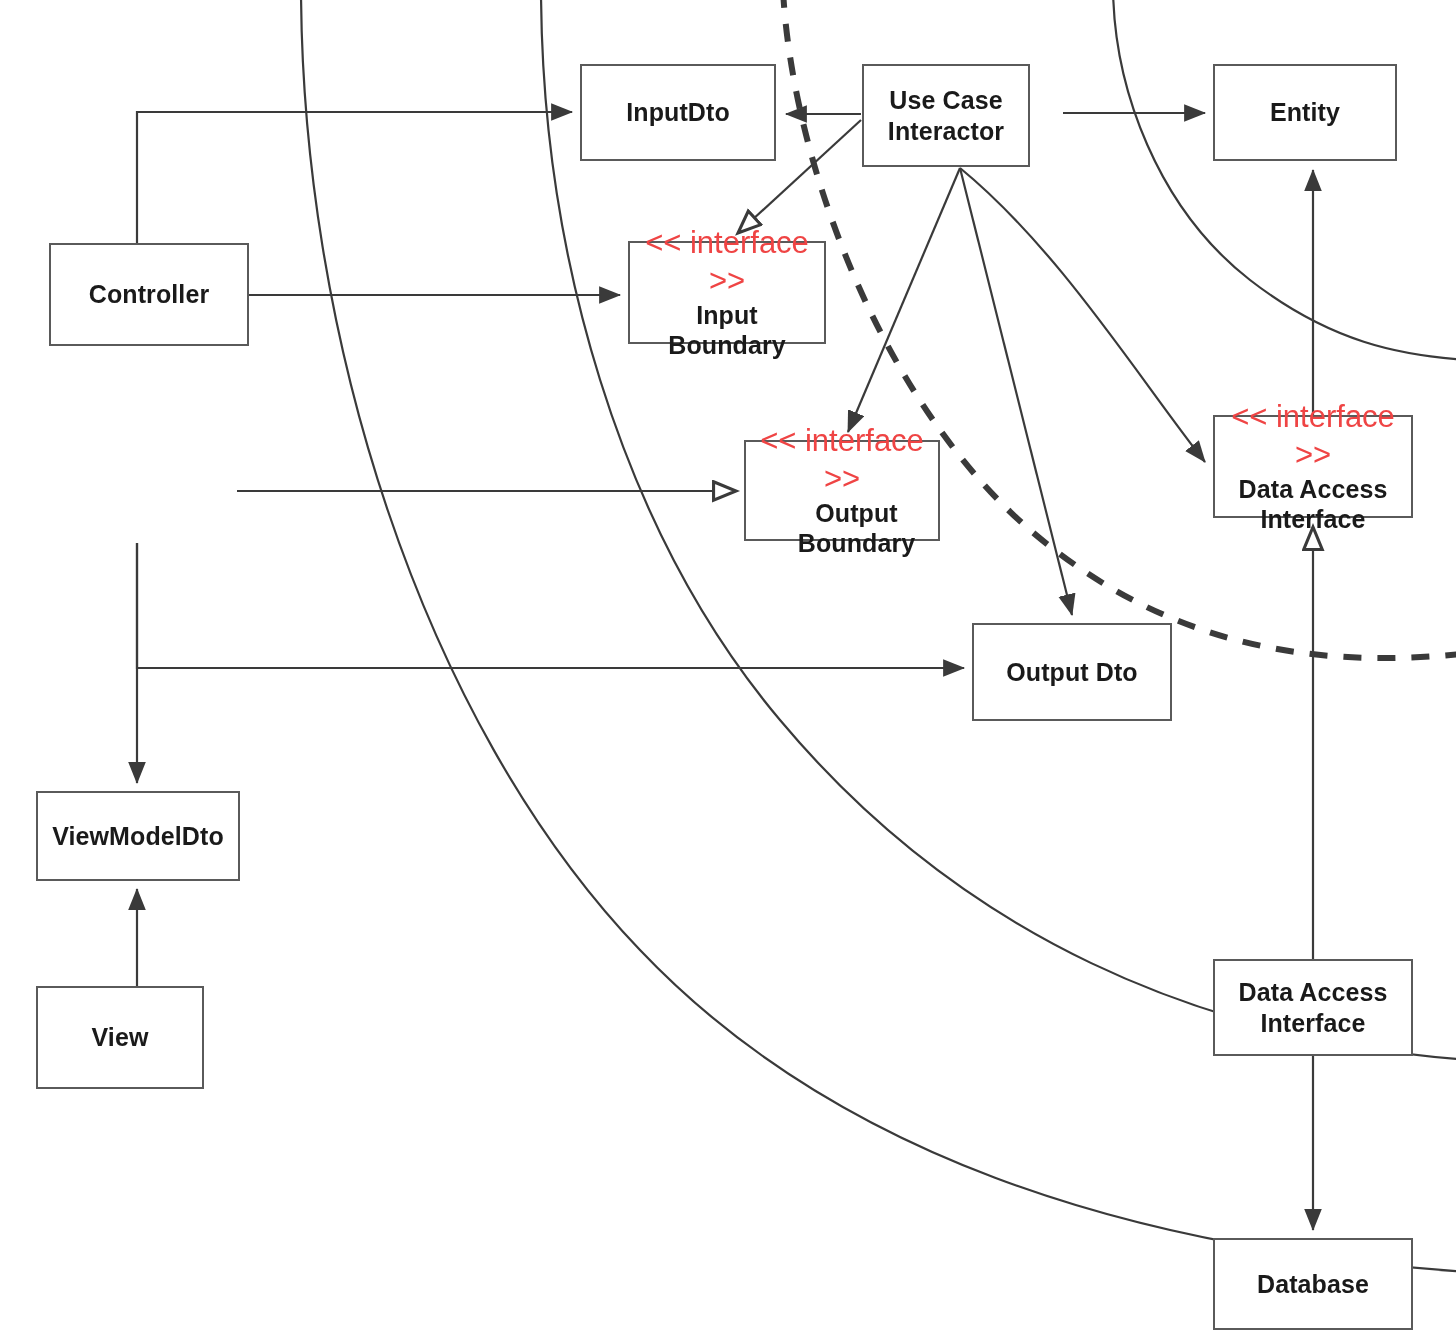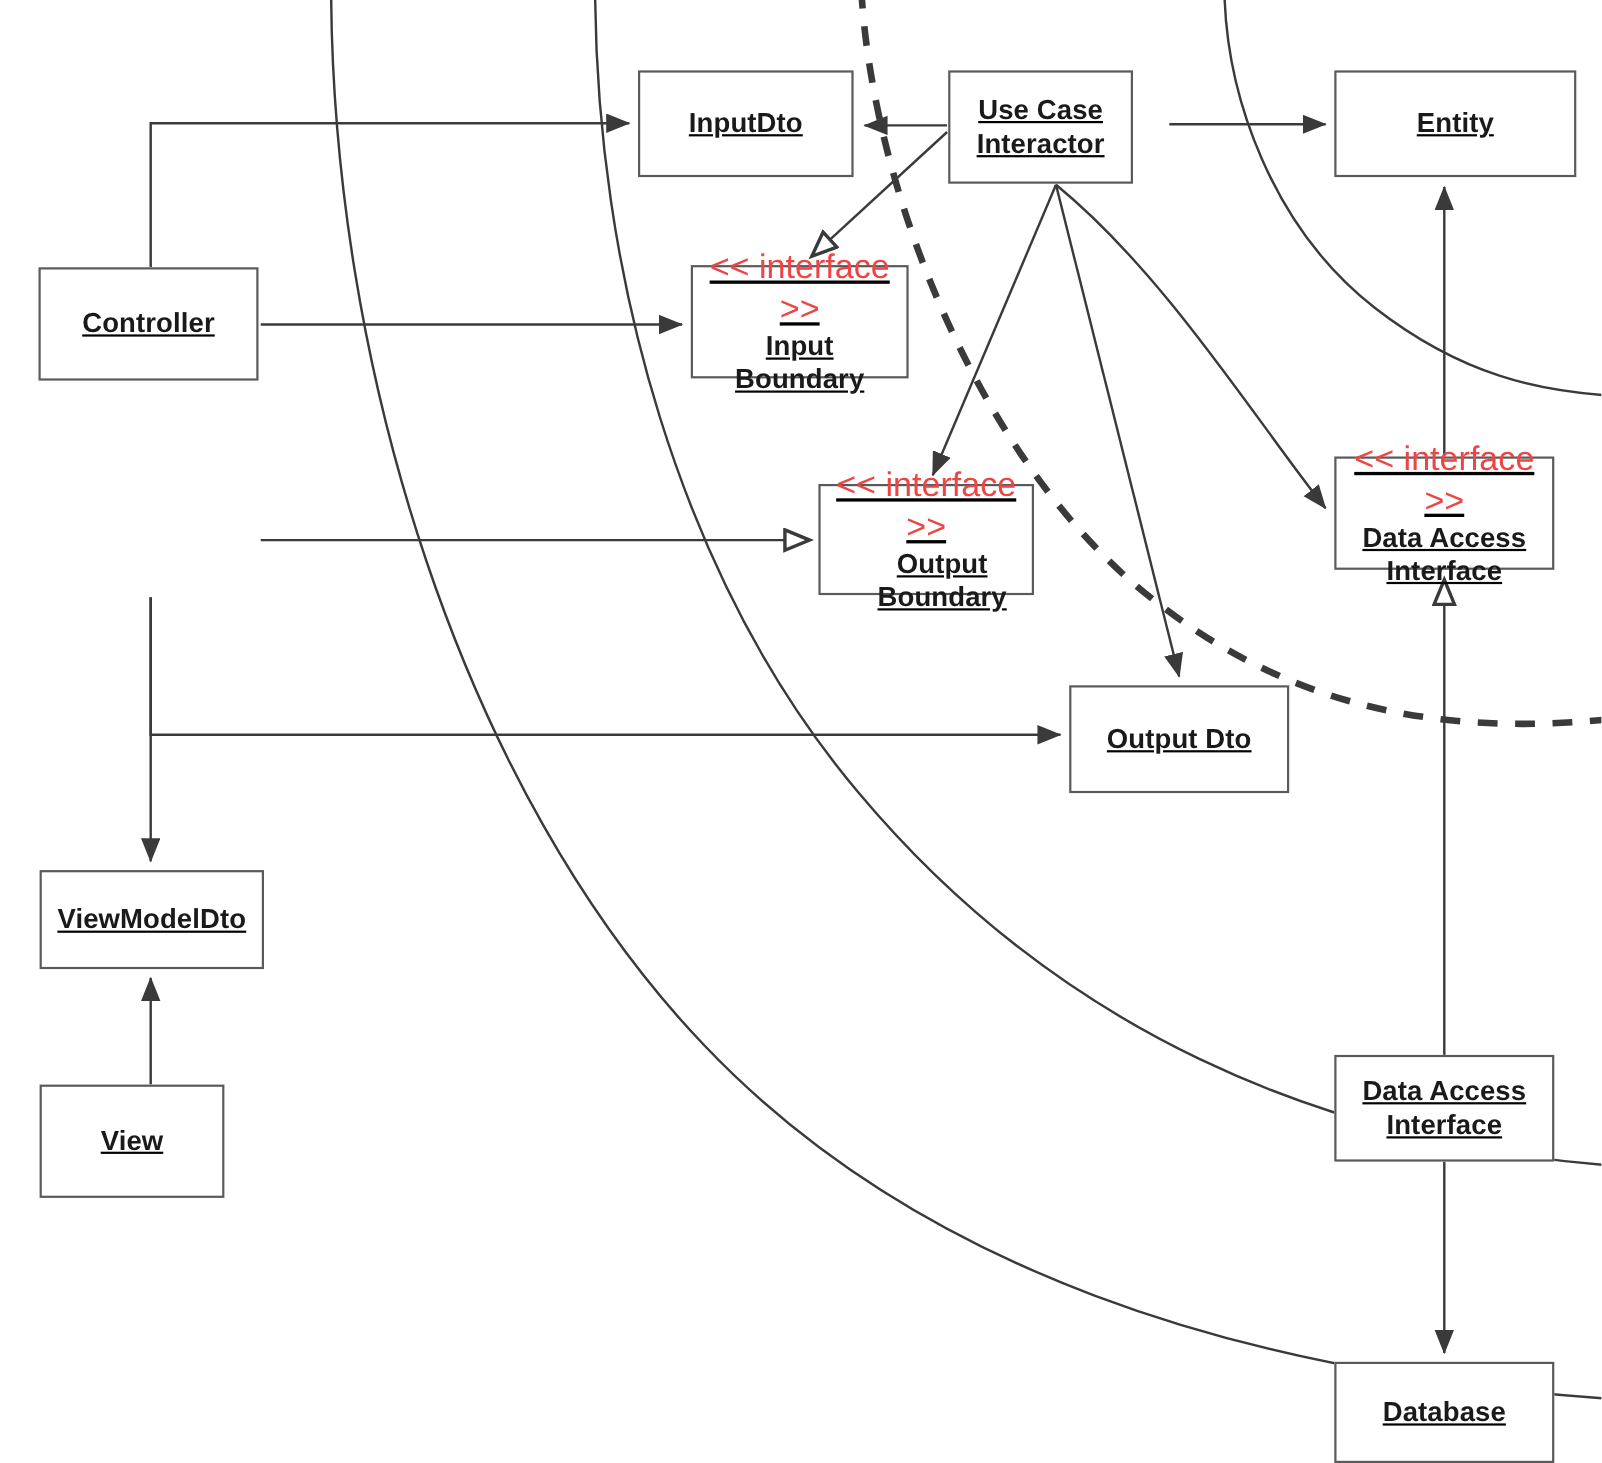--- a/index.html
+++ b/index.html
@@ -1,20 +1,20 @@
 <!DOCTYPE html>
 <html><head>
 <meta charset="utf-8">
 <style>
   html,body{margin:0;padding:0;background:#ffffff;}
   body{font-family:"Liberation Sans", sans-serif;}
   #stage{position:relative;width:1456px;height:1330px;background:#fff;overflow:hidden;}
   #wires{position:absolute;left:0;top:0;width:1456px;height:1330px;}
   .node{position:absolute;box-sizing:border-box;background:#ffffff;border:2px solid #5a5a5a;
-        display:flex;flex-direction:column;align-items:center;justify-content:center;text-align:center;text-decoration:underline;}
+        display:flex;flex-direction:column;align-items:center;justify-content:center;text-align:center;}
   .node .lbl{font-weight:bold;color:#1a1a1a;font-size:25px;line-height:1.22;letter-spacing:.1px;}
   .node .stereo{font-weight:normal;color:#ef4444;font-size:31px;line-height:1.22;}
 </style>
 </head>
 <body>
 
 <div id="stage">
 
   <svg id="wires" viewBox="0 0 1456 1330" xmlns="http://www.w3.org/2000/svg">
     <defs>
@@ -60,21 +60,21 @@
       <path d="M 137,986 L 137,889" marker-end="url(#mFill)"></path>
 
       <path d="M 1313,959 L 1313,527" marker-end="url(#mHollow)"></path>
 
       <path d="M 1313,415 L 1313,170" marker-end="url(#mFill)"></path>
 
       <path d="M 1313,1056 L 1313,1230" marker-end="url(#mFill)"></path>
     </g>
   </svg>
 
-  <div class="node" style="left:35px;top:243px;width:200px;height:103px;">
+  <div class="node" style="left:49px;top:243px;width:200px;height:103px;">
 
     <div class="lbl">Controller</div>
   </div>
 
 
   <div class="node" style="left:36px;top:791px;width:204px;height:90px;">
     <div class="lbl">ViewModelDto</div>
   </div>
 
   <div class="node" style="left:36px;top:986px;width:168px;height:103px;">
@@ -99,21 +99,21 @@
 
   <div class="node" style="left:972px;top:623px;width:200px;height:98px;">
     <div class="lbl">Output Dto</div>
   </div>
 
   <div class="node" style="left:862px;top:64px;width:168px;height:103px;">
     <div class="lbl" style="white-space:pre-line;">Use Case
 Interactor</div>
   </div>
 
-  <div class="node" style="left:1213px;top:64px;width:220px;height:97px;">
+  <div class="node" style="left:1213px;top:64px;width:184px;height:97px;">
     <div class="lbl">Entity</div>
   </div>
 
   <div class="node" style="left:1213px;top:415px;width:200px;height:103px;">
     <div class="stereo">&lt;&lt; interface &gt;&gt;</div>
     <div class="lbl" style="white-space:pre-line;">Data Access
 Interface</div>
   </div>
 
   <div class="node" style="left:1213px;top:959px;width:200px;height:97px;">

